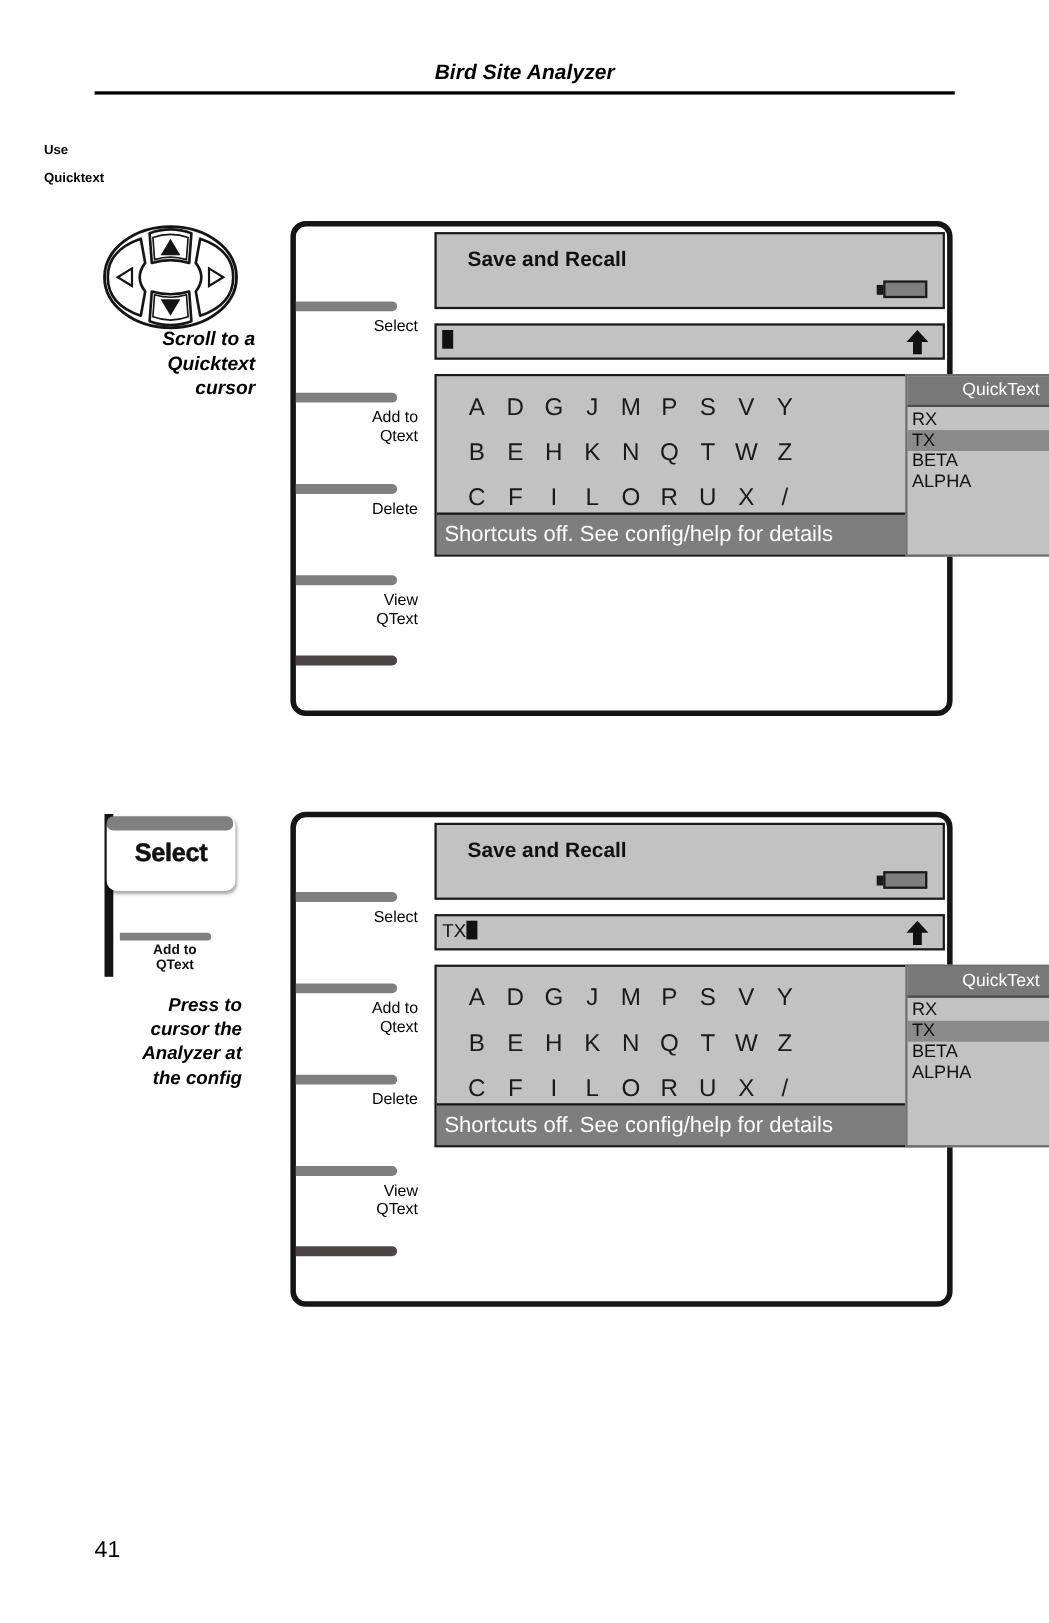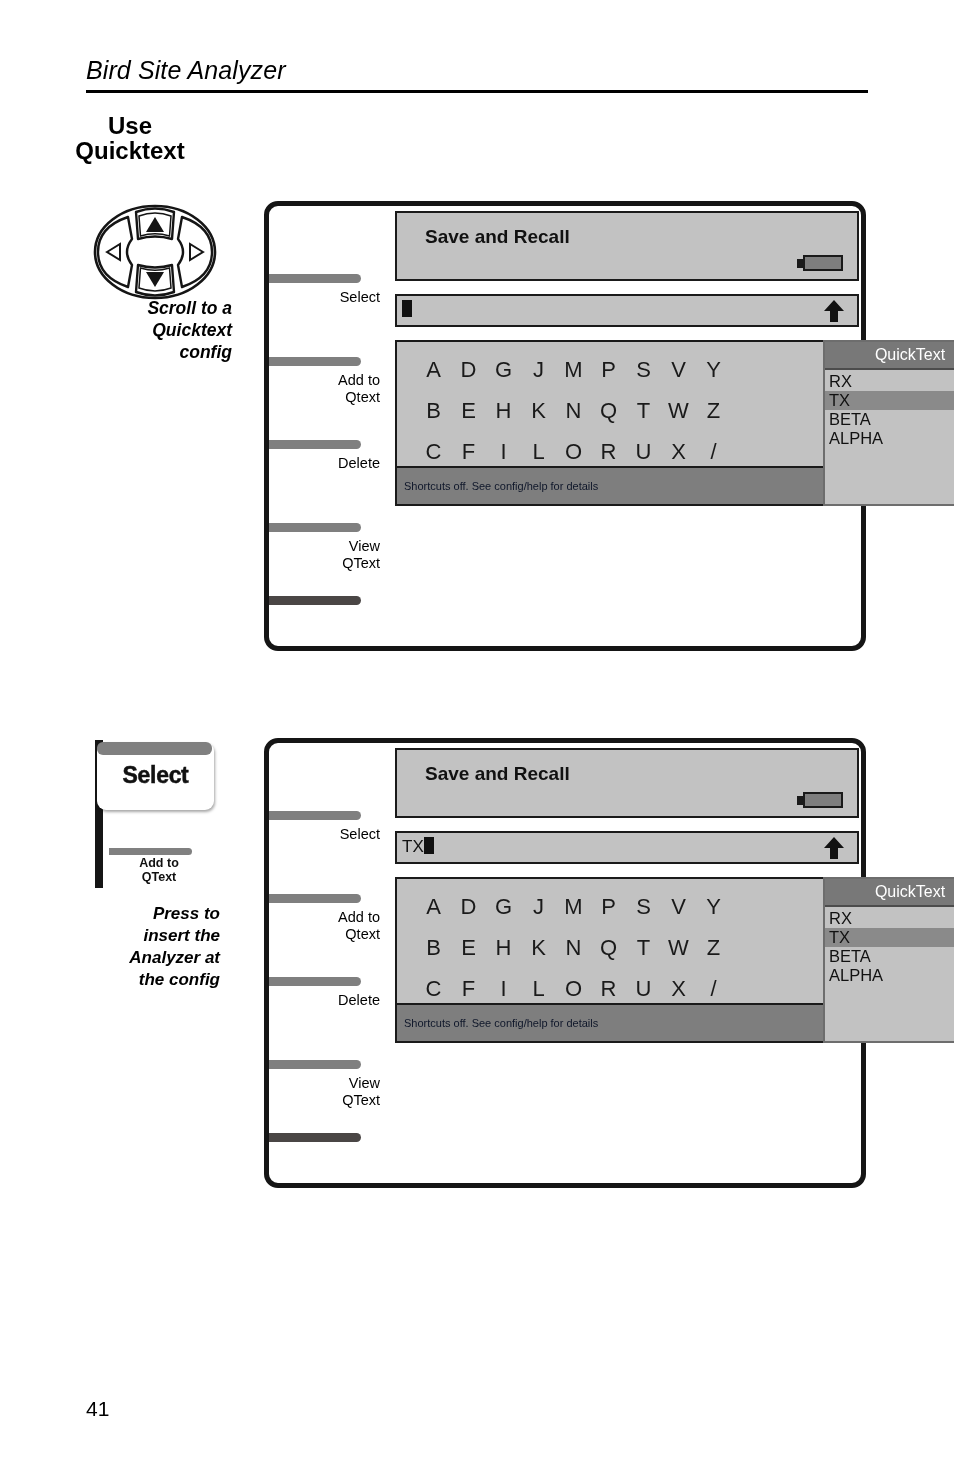--- a/index.html
+++ b/index.html
@@ -18,39 +18,40 @@
   }
 
   
   .page-header {
     position: absolute;
     left: 86px;
     top: 56px;
     width: 782px;
   }
   .page-header-title {
-    font-size: 25px;
+    font-size: 19px;
     font-style: italic;
-    font-weight: normal;
+    font-weight: bold;
     letter-spacing: .1px;
     padding-bottom: 5px;
+    text-align: center;
   }
   .page-header-rule {
     border-bottom: 3px solid #000;
     width: 782px;
   }
 
   
   .section-heading {
     position: absolute;
     left: 40px;
-    top: 113px;
+    top: 124px;
     width: 180px;
-    text-align: center;
-    font-size: 24px;
+    text-align: left;
+    font-size: 12px;
     font-weight: bold;
     line-height: 25px;
   }
 
   
   .page-number {
     position: absolute;
     left: 86px;
     top: 1397px;
     font-size: 21px;
@@ -212,22 +213,22 @@
 
   .status-bar {
     position: absolute;
     left: 0;
     bottom: 0;
     width: 100%;
     height: 38px;
     box-sizing: border-box;
     background: #7e7e7e;
     border-top: 2px solid #1a1a1a;
-    color: #0f172a;
-    font-size: 11px;
+    color: #ffffff;
+    font-size: 20px;
     display: flex;
     align-items: center;
     padding-left: 7px;
   }
 
   
   .qt-popup {
     position: absolute;
     left: 554px;
     top: 134px;
@@ -388,21 +389,21 @@
     <path d="M36 14 Q6 24 6 49 Q6 74 36 84 L40 62 Q30 49 40 36 Z" fill="#ffffff" stroke="#151515" stroke-width="2.4" stroke-linejoin="round"></path>
     <polygon points="15,49 28,41 28,57" fill="none" stroke="#151515" stroke-width="2"></polygon>
 
     <path d="M90 14 Q120 24 120 49 Q120 74 90 84 L86 62 Q96 49 86 36 Z" fill="#ffffff" stroke="#151515" stroke-width="2.4" stroke-linejoin="round"></path>
     <polygon points="111,49 98,41 98,57" fill="none" stroke="#151515" stroke-width="2"></polygon>
   </svg>
 </div>
 <div class="navpad-caption">
   <div>Scroll to a</div>
   <div>Quicktext</div>
-  <div>config</div>
+  <div>cursor</div>
 </div>
 
 <div class="device" id="device-1">
 
   <div class="softkey-rail">
     <div class="softkey" style="top:68px">
       <div class="softkey-bar"></div>
       <div class="softkey-label">Select</div>
     </div>
     <div class="softkey" style="top:151px">
@@ -509,21 +510,21 @@
     <div class="callout-box-label">Select</div>
   </div>
   <div class="callout-sub-bar"></div>
   <div class="callout-sub-label">
     <div>Add to</div>
     <div>QText</div>
   </div>
 </div>
 <div class="callout-caption">
   <div>Press to</div>
-  <div>insert the</div>
+  <div>cursor the</div>
   <div>Analyzer at</div>
   <div>the config</div>
 </div>
 
 <div class="device" id="device-2">
 
   <div class="softkey-rail">
     <div class="softkey" style="top:68px">
       <div class="softkey-bar"></div>
       <div class="softkey-label">Select</div>

